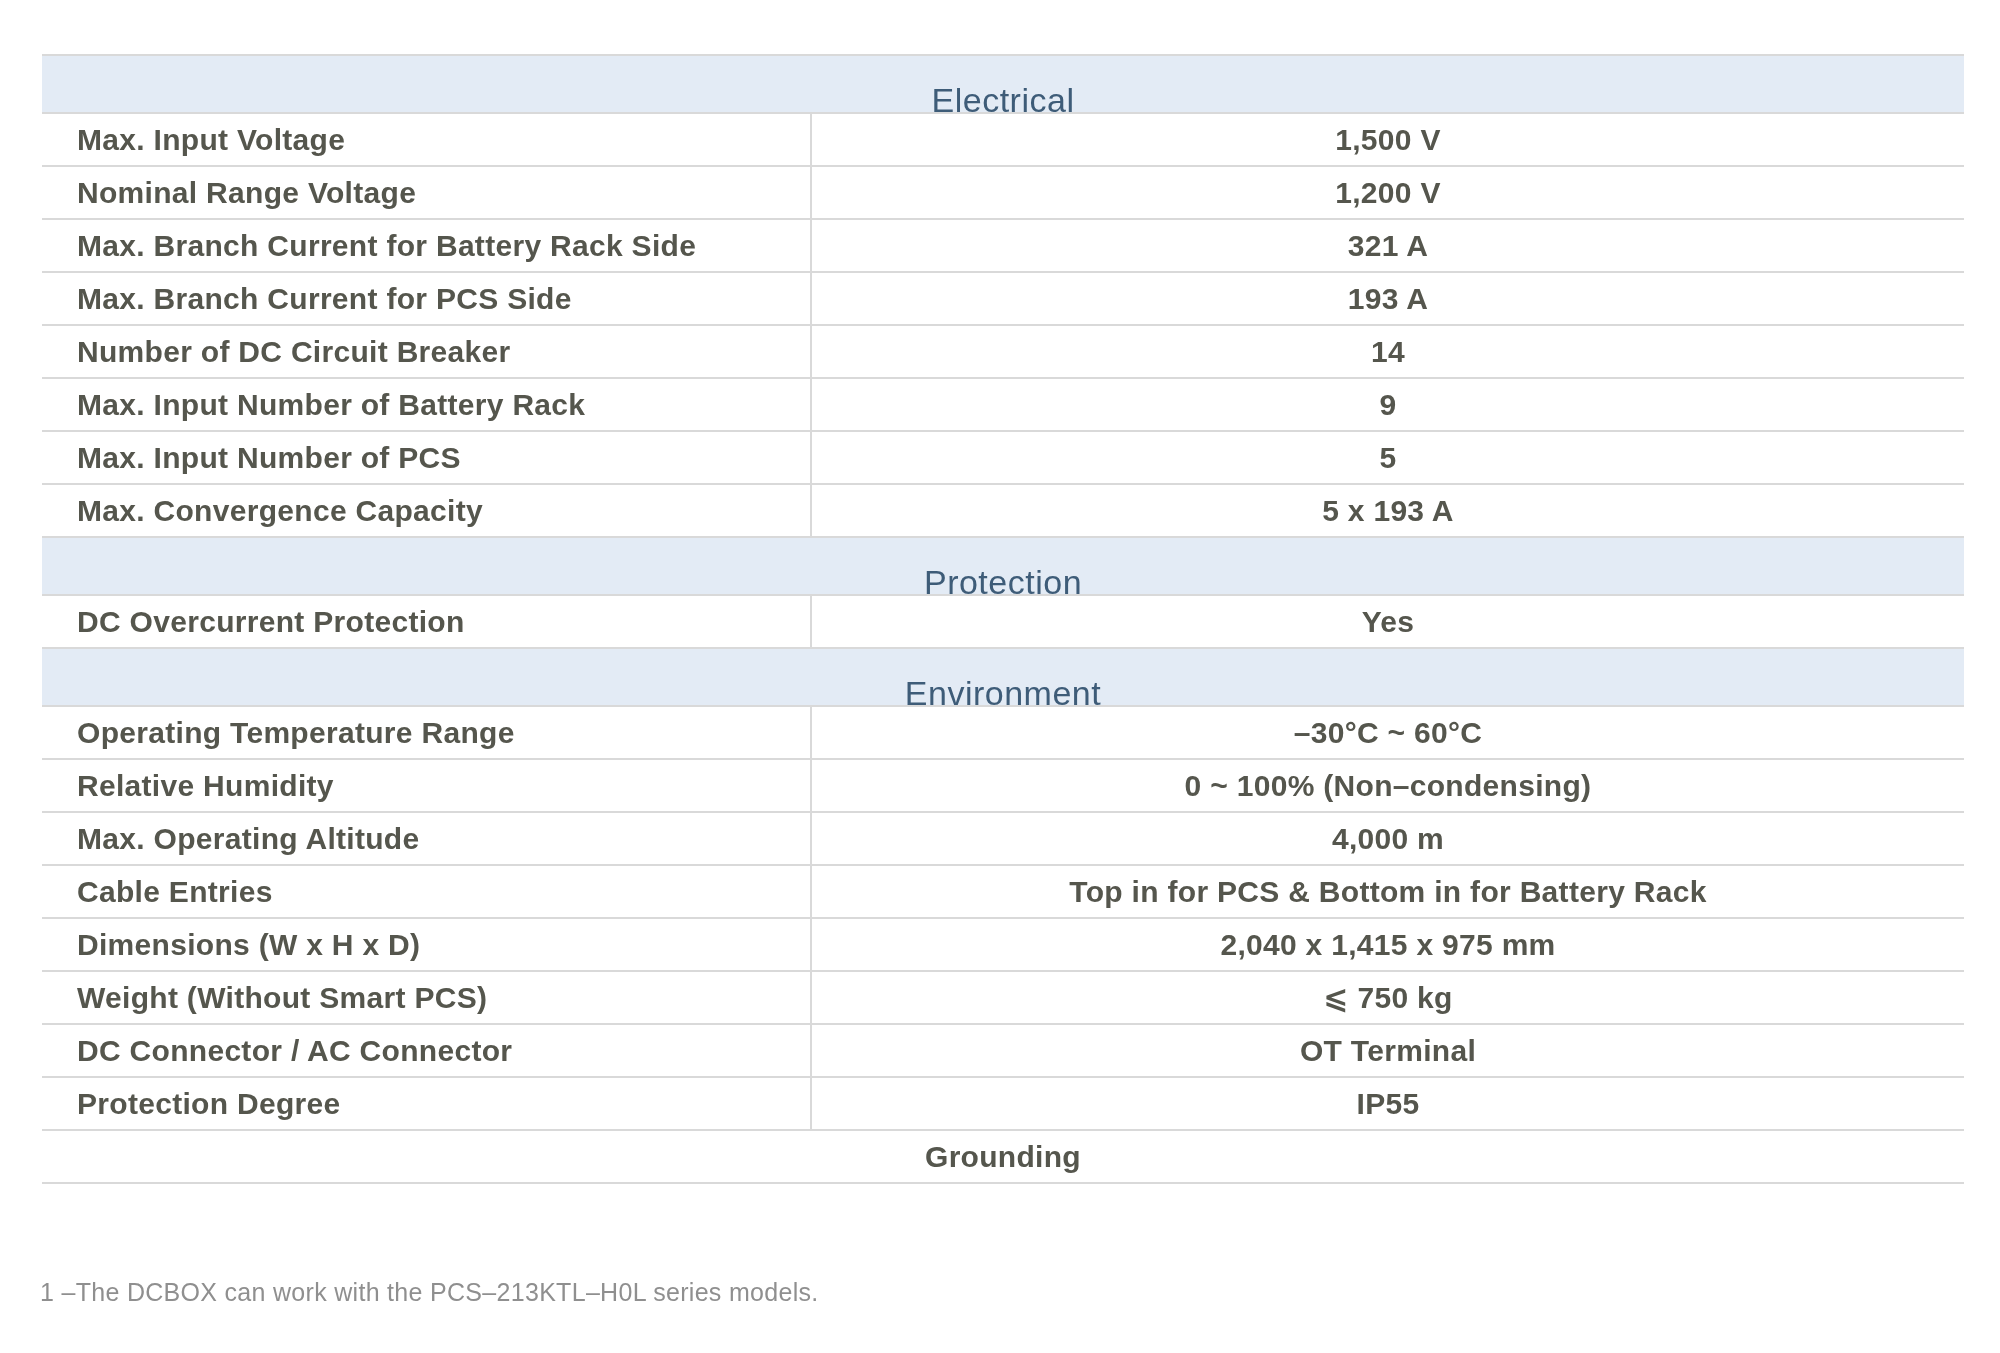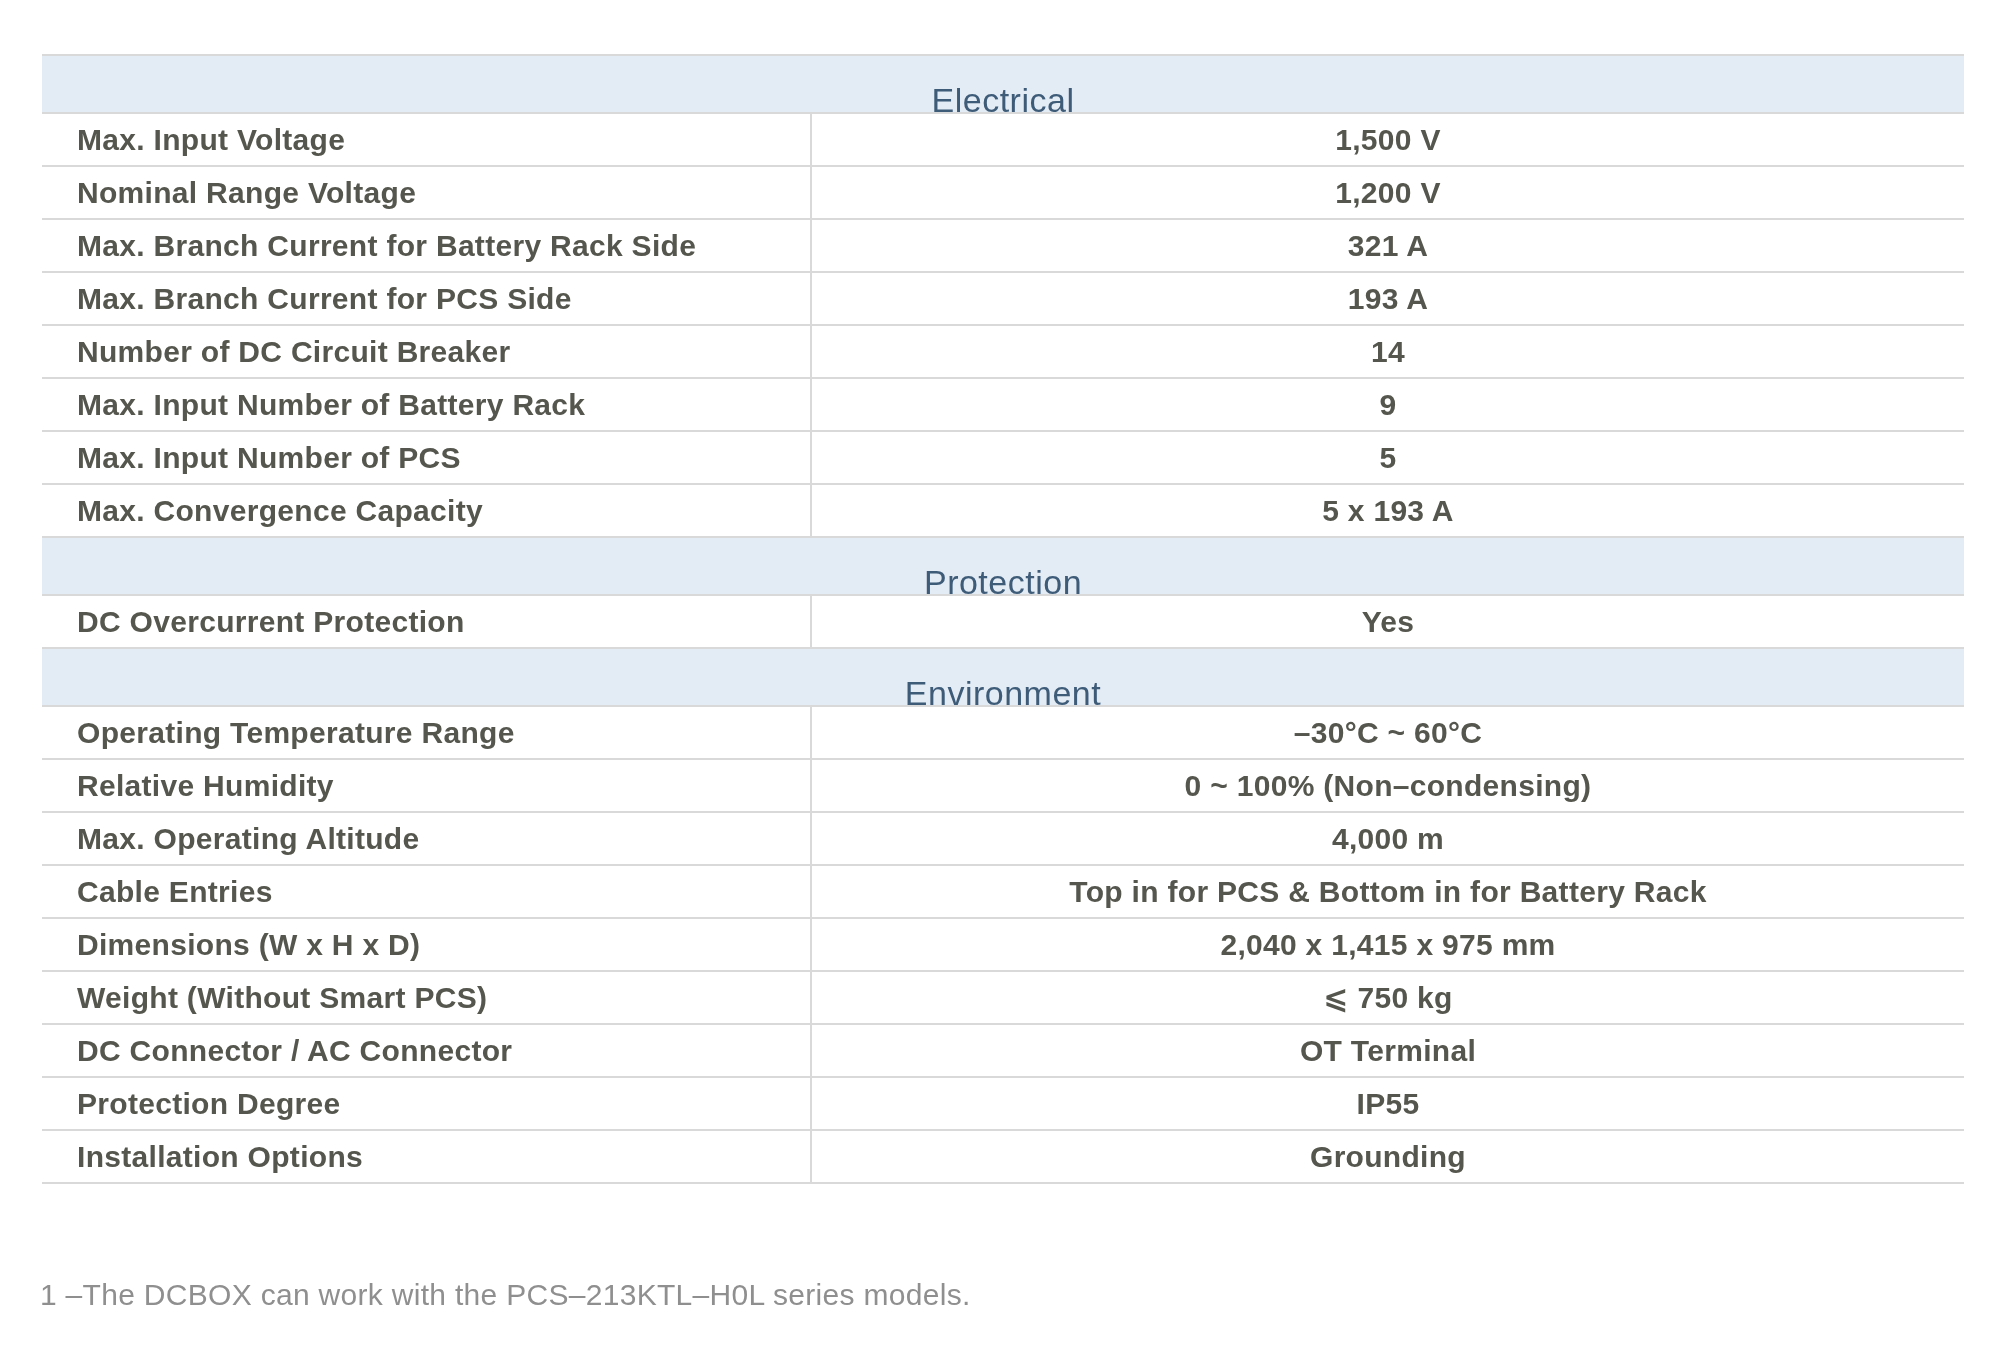--- a/index.html
+++ b/index.html
@@ -66,21 +66,21 @@
   }
   .cell.value {
     flex: 1;
     justify-content: center;
     text-align: right;
   }
   .footnote {
     position: absolute;
     left: 40px;
     top: 1278px;
-    font-size: 30px;
+    font-size: 25px;
     color: var(--footnote-text);
     letter-spacing: 0.3px;
   }
 </style>
 </head>
 <body>
 
 <div class="page">
   <div class="spec-table" id="spec-table">
       <div class="section-header">
@@ -154,18 +154,17 @@
       </div>
       <div class="row">
         <div class="cell label">DC Connector / AC Connector</div>
         <div class="cell value">OT Terminal</div>
       </div>
       <div class="row">
         <div class="cell label">Protection Degree</div>
         <div class="cell value">IP55</div>
       </div>
       <div class="row">
-        <div class="cell label">Installation Options</div>
         <div class="cell value">Grounding</div>
       </div>
     </div>
   <div class="footnote">1 –The DCBOX can work with the PCS–213KTL–H0L series models.</div>
 </div>
 
 </body></html>

